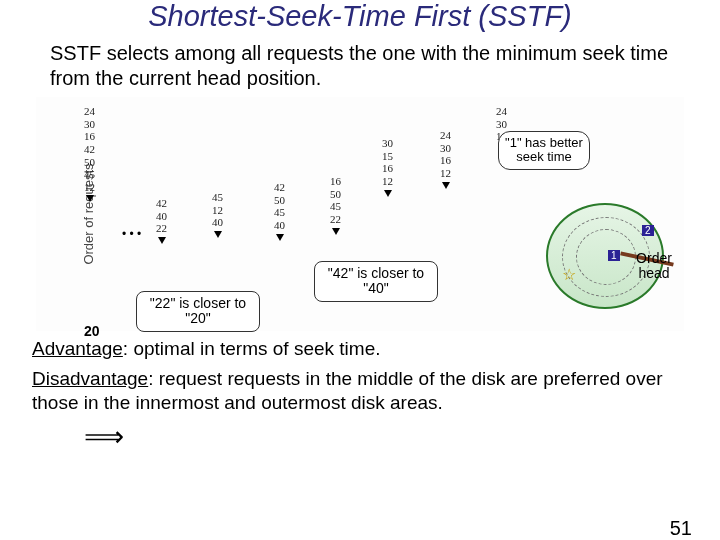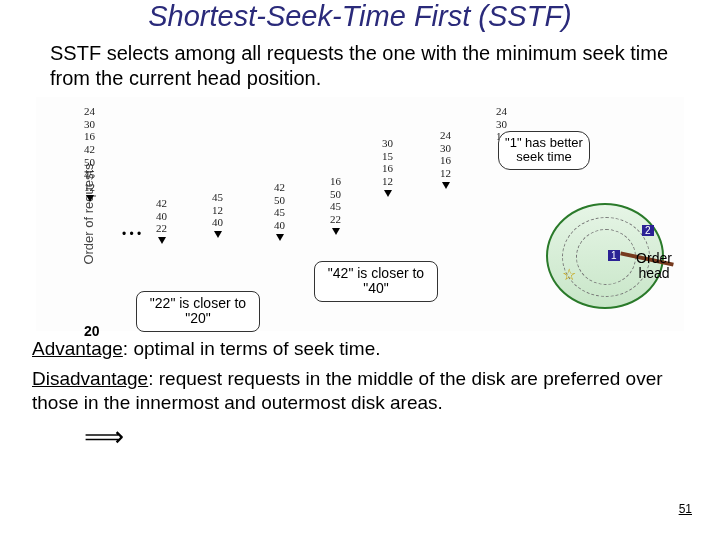--- a/index.html
+++ b/index.html
@@ -155,24 +155,23 @@
   .bigarrow {
     position: absolute;
     left: -40px; top: -2px;
     font-size: 28px;
     color: #000;
     font-family: Arial, sans-serif;
   }
   .pagenum {
     position: absolute;
     right: 28px;
-    bottom: 24px;
-    font-size: 12px;
+    bottom: 0;
+    font-size: 20px;
     font-family: Arial, sans-serif;
-    text-decoration: underline;
   }
 </style>
 </head>
 <body>
 
 <div class="title">Shortest-Seek-Time First (SSTF)</div>
 
 <div class="intro">SSTF selects among all requests the one with the minimum seek time from the current head position.</div>
 
 <div class="diagram">

